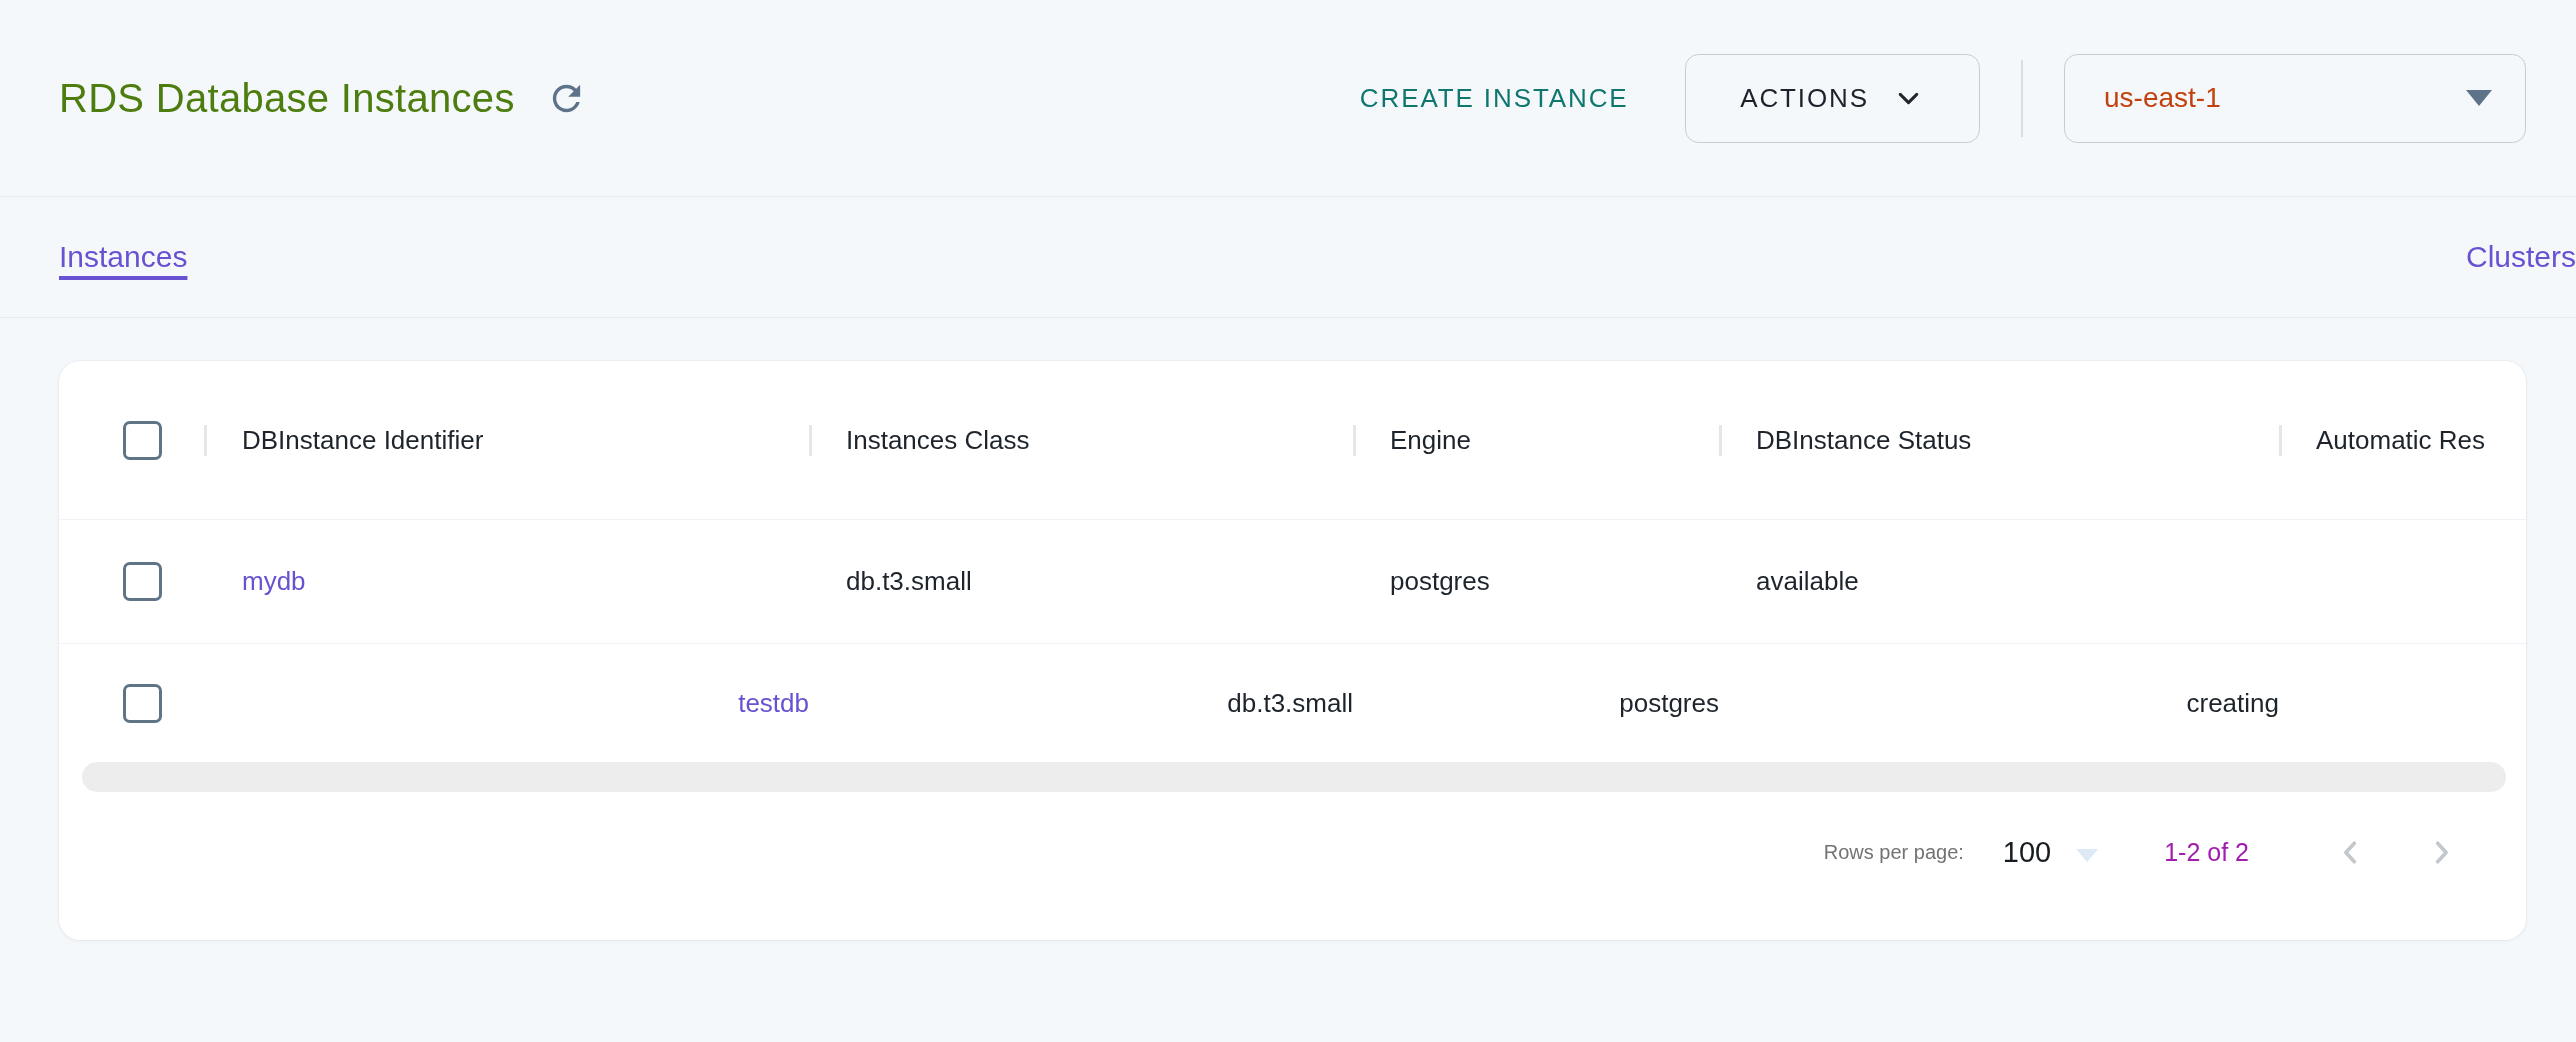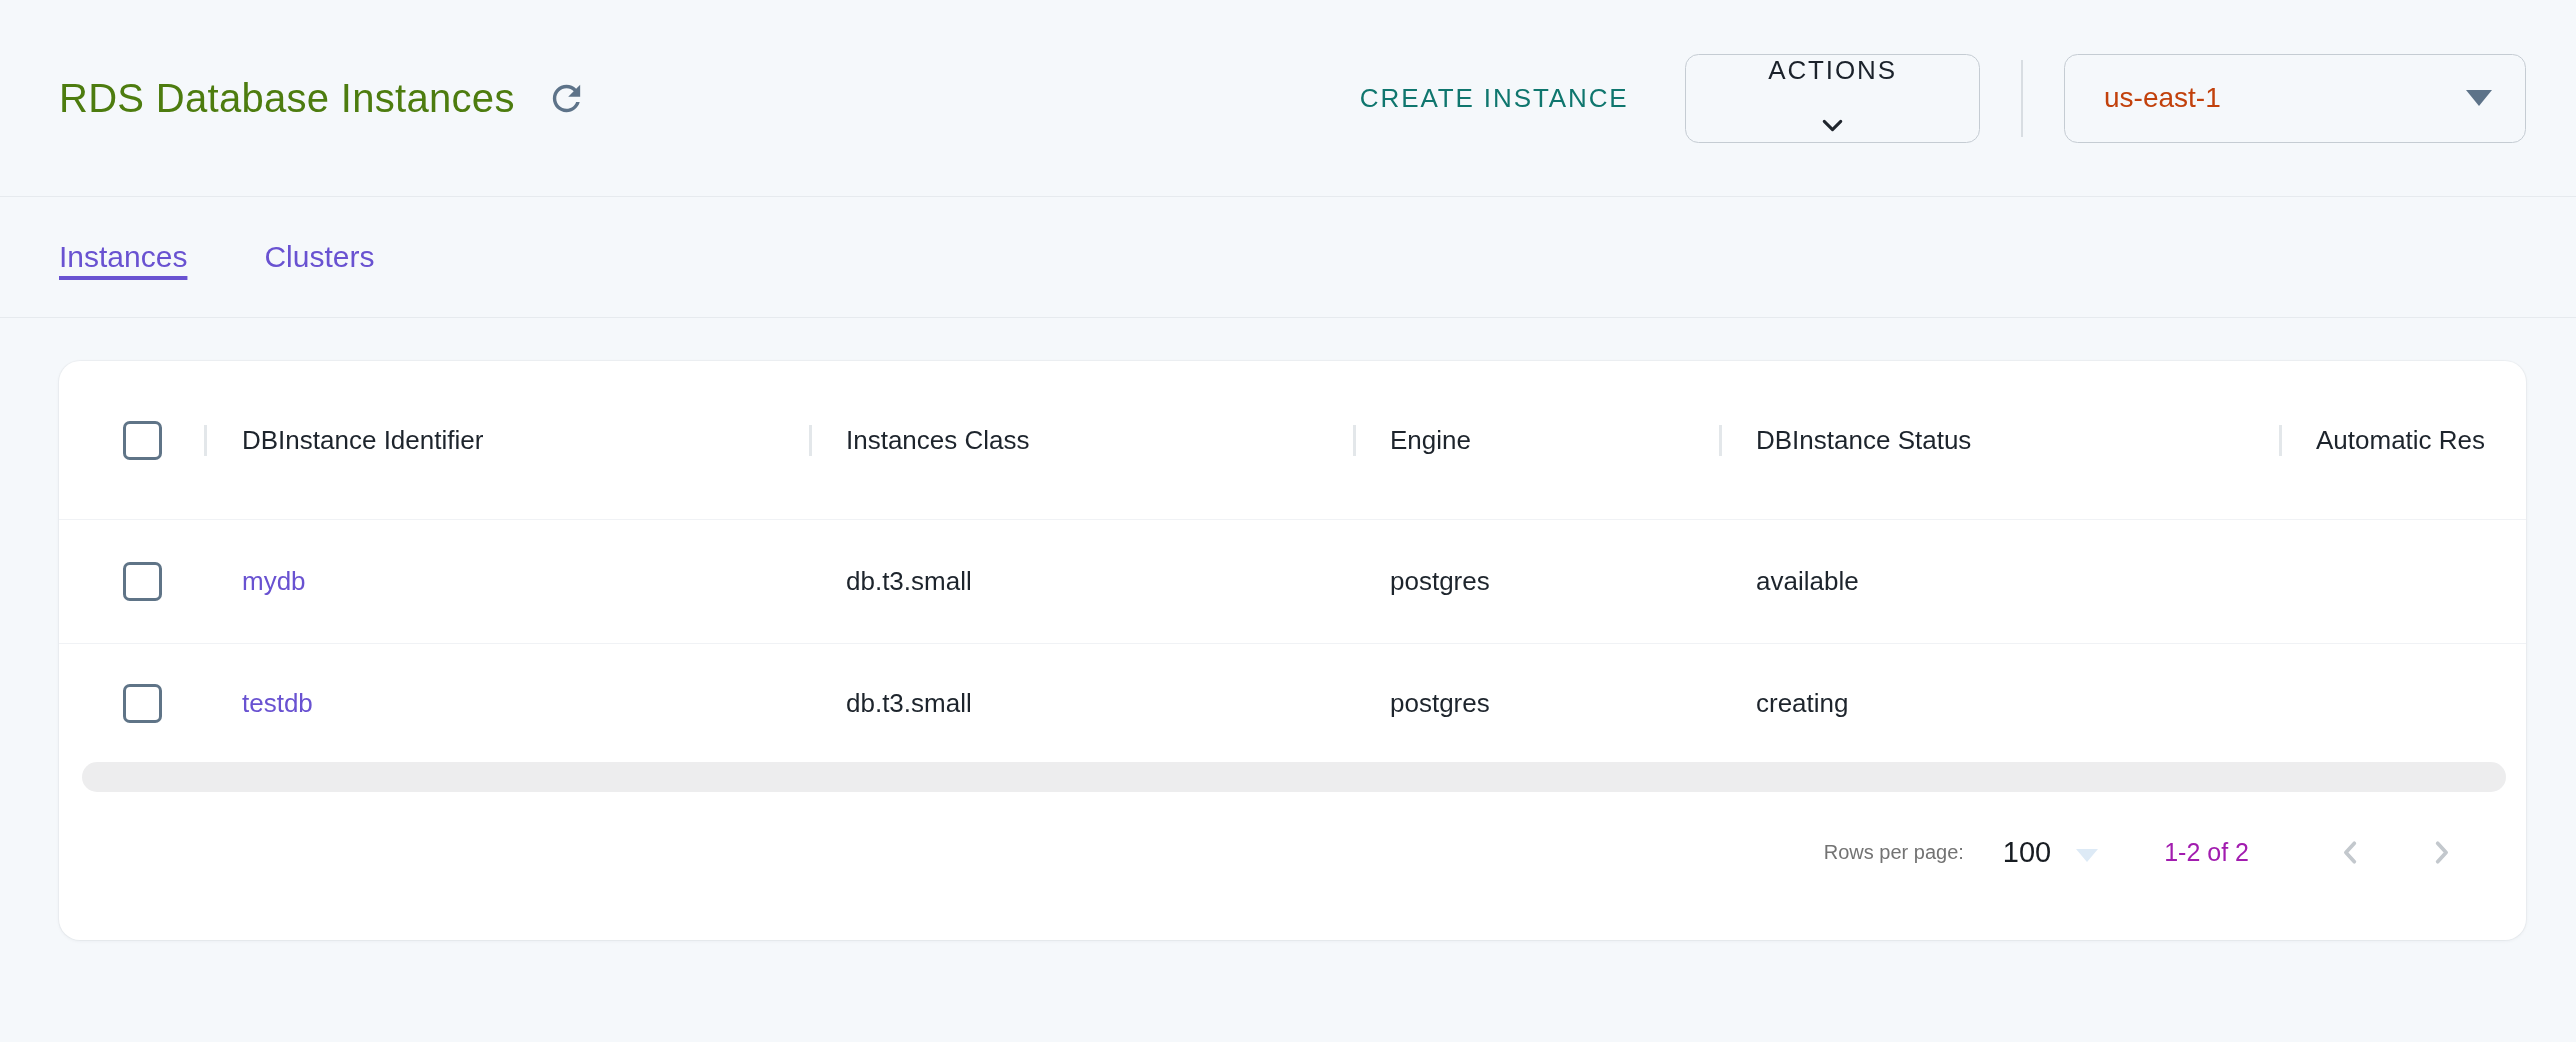--- a/index.html
+++ b/index.html
@@ -35,21 +35,21 @@
     letter-spacing: 1.9px; color: #0f766e; text-transform: uppercase;
     padding: 9.7px 13.5px;
   }
   .outlined-btn {
     margin-left: 43px;
     width: 295px; height: 89px;
     display: flex; align-items: center; justify-content: center; gap: 23px;
     background: transparent; cursor: pointer;
     border: 1.9px solid #c5ccd3; border-radius: 13.5px;
     font-family: inherit; font-size: 26px; font-weight: 500;
-    letter-spacing: 1.9px; color: #1b222b; text-transform: uppercase; flex-direction: column;
+    letter-spacing: 1.9px; color: #1b222b; text-transform: uppercase;
   }
   .outlined-btn svg { width: 33px; height: 33px; stroke: #20262e; fill: none; stroke-width: 2.2; }
   .vdivider { width: 1.9px; height: 77px; background: #d8dde2; margin: 0 41px; }
   .region-select {
     width: 462px; height: 89px;
     display: flex; align-items: center; justify-content: space-between;
     padding: 0 33px 0 39px;
     border: 1.9px solid #c5ccd3; border-radius: 13.5px;
     font-size: 28px; color: #c2410c; cursor: pointer;
     background: transparent;
@@ -58,20 +58,21 @@
     width: 0; height: 0;
     border-left: 13.5px solid transparent; border-right: 13.5px solid transparent;
     border-top: 16.5px solid #5d7389;
   }
 
   
   .tabs {
     display: flex; align-items: center; gap: 77px;
     height: 121px; padding: 0 0 0 59px;
     border-bottom: 1.9px solid #e6eaee;
+    justify-content: space-between;
   }
   .tab {
     font-size: 30px; color: #6952d1; cursor: pointer; text-decoration: none;
   }
   .tab.active {
     text-decoration: underline;
     text-decoration-thickness: 3.9px;
     text-underline-offset: 8.7px;
   }
 
@@ -80,21 +81,21 @@
     margin: 43px 50px 0 59px;
     width: 2467px; height: 579px;
     background: #ffffff;
     border-radius: 21px;
     box-shadow: 0 1px 3.9px rgba(20,30,45,0.06), 0 0 0 1px #eef1f4;
     overflow: hidden;
   }
   .row { display: flex; align-items: center; white-space: nowrap; overflow: hidden; }
   .thead { height: 159px; border-bottom: 1.9px solid #f0f2f5; }
   .trow1 { height: 124px; border-bottom: 1.9px solid #f0f2f5; }
-  .trow2 { height: 118px; }
+  .trow2 { height: 118px; text-align: right; }
 
   .cell { flex: 0 0 auto; padding-left: 37px; font-size: 26px; color: #1d242c; position: relative; overflow: hidden; }
   .c-cb     { flex: 0 0 145px; padding-left: 64px; display: flex; align-items: center; overflow: visible; }
   .c-id     { flex: 0 0 605px; padding-left: 38px; }
   .c-class  { flex: 0 0 544px; }
   .c-engine { flex: 0 0 366px; }
   .c-status { flex: 0 0 560px; }
   .c-auto   { flex: 1 1 auto; }
 
   .thead .cell { font-weight: 500; }

